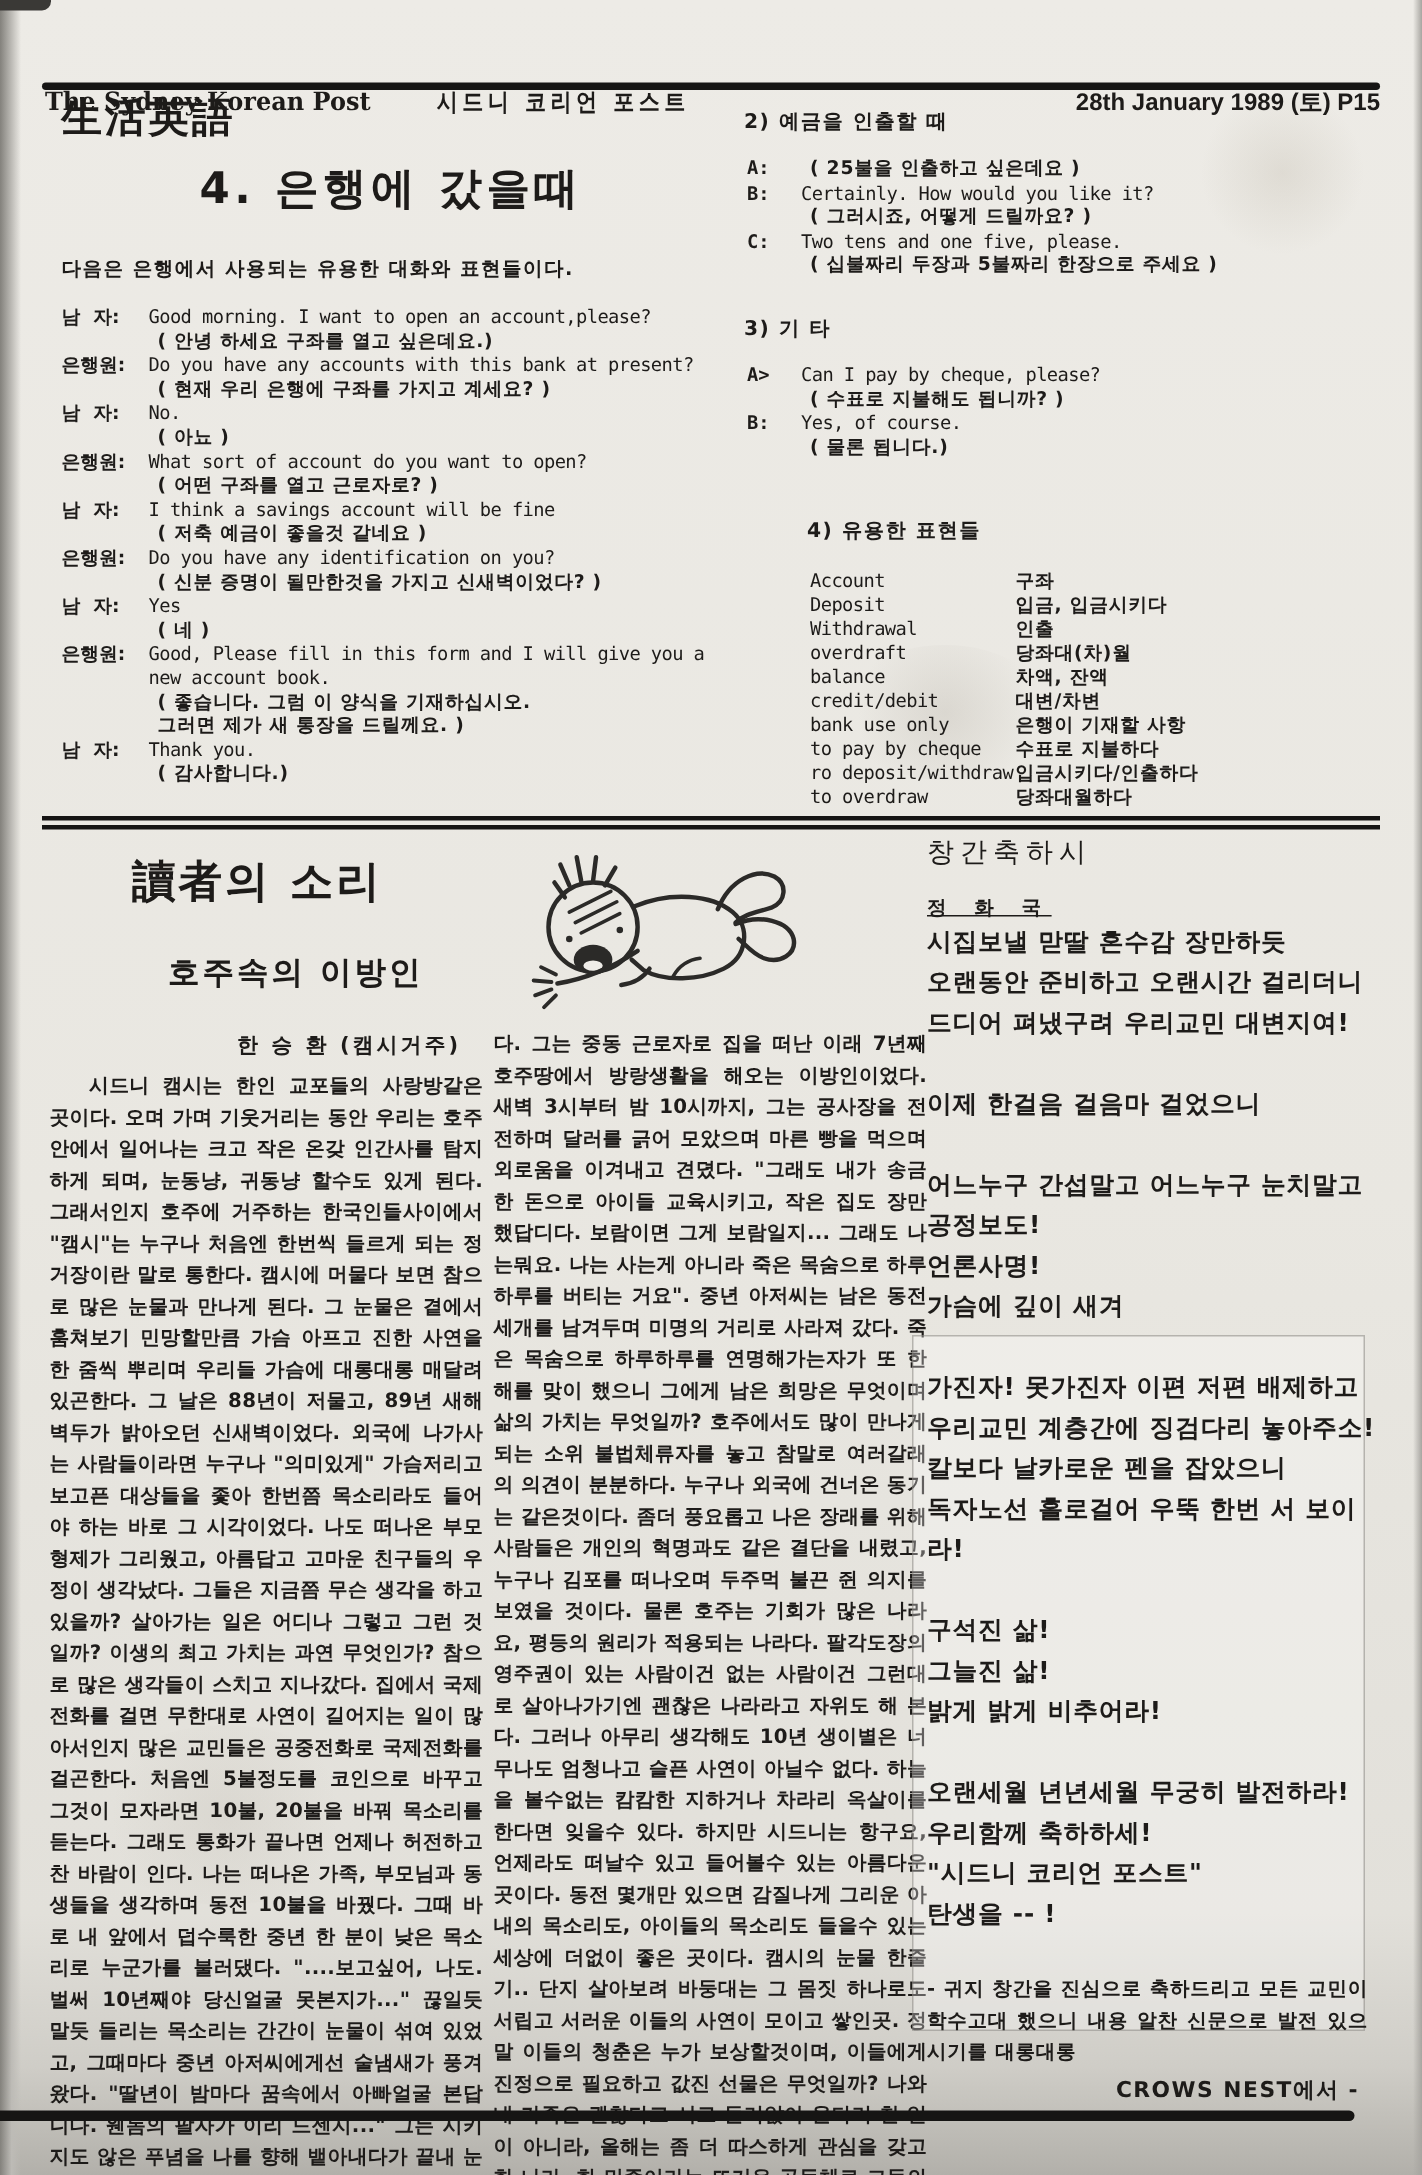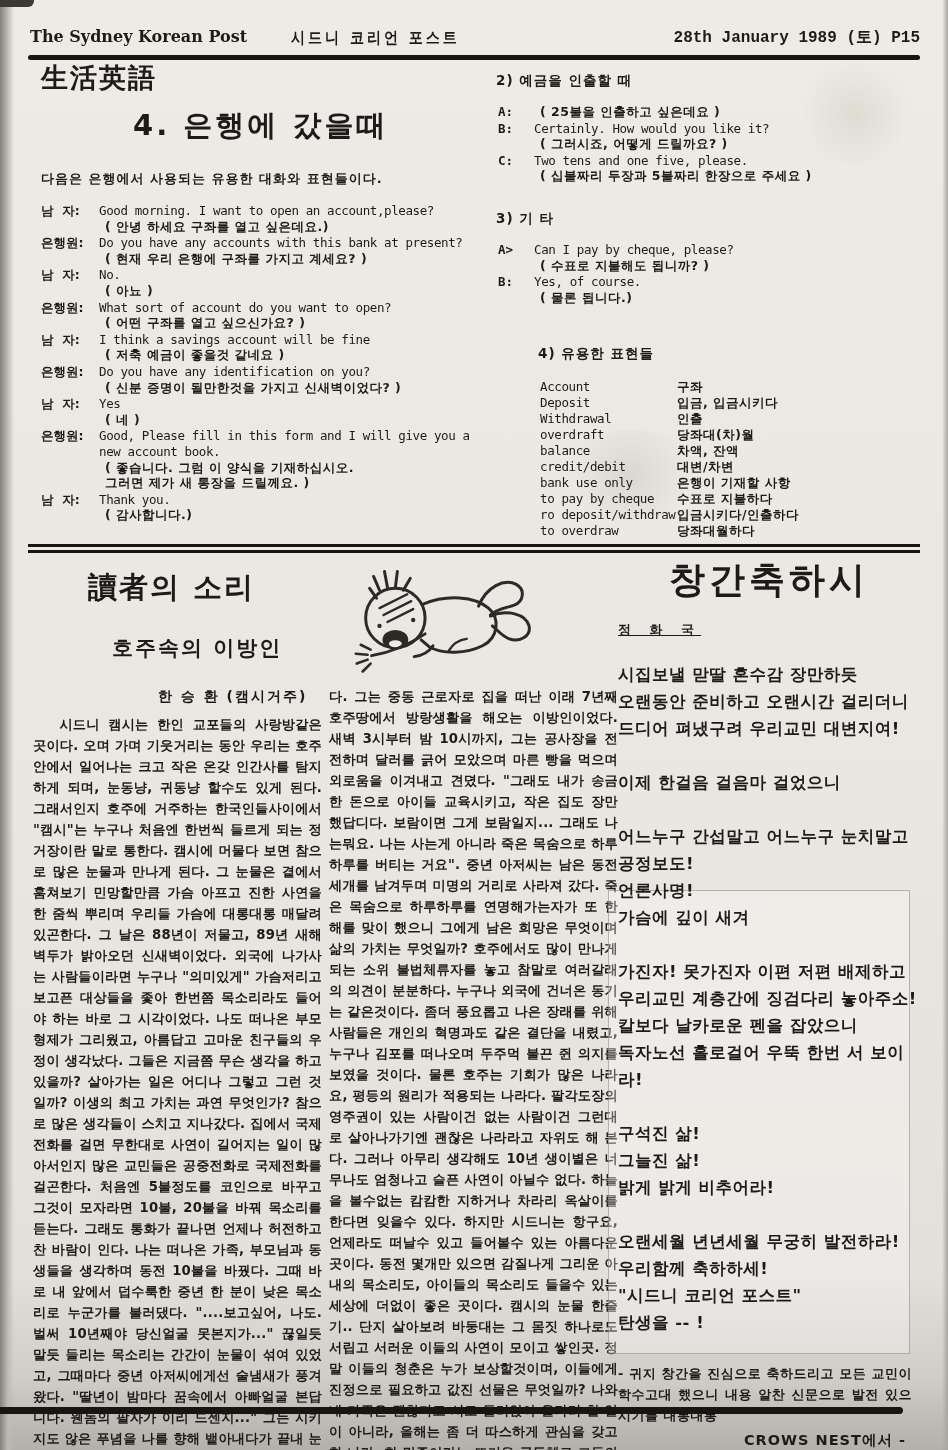--- a/index.html
+++ b/index.html
@@ -15,21 +15,21 @@
               background:linear-gradient(270deg,#a7a5a0,rgba(167,165,160,0));}
   .stain{position:absolute;border-radius:50%;pointer-events:none;}
   .stain.s1{left:800px;top:60px;width:110px;height:110px;background:radial-gradient(circle,rgba(160,150,130,.18),rgba(160,150,130,0) 70%);}
   .stain.s2{left:560px;top:430px;width:140px;height:90px;background:radial-gradient(circle,rgba(120,110,95,.14),rgba(120,110,95,0) 70%);}
   .stain.s3{left:60px;top:1150px;width:180px;height:120px;background:radial-gradient(circle,rgba(140,130,115,.10),rgba(140,130,115,0) 70%);}
 
   
   .masthead{position:absolute;left:30px;top:27px;width:890px;display:flex;align-items:baseline;}
   .mast-en{font-family:"DejaVu Serif","Liberation Serif",serif;font-weight:bold;font-size:16px;letter-spacing:0px;transform:scaleY(1.05);}
   .mast-ko{margin-left:44px;font-weight:bold;font-size:14px;letter-spacing:3px;transform:scaleY(1.15);}
-  .mast-date{margin-left:auto;font-family:Liberation Mono, monospace;font-weight:bold;font-size:16px;}
+  .mast-date{margin-left:auto;font-family:Liberation Sans, sans-serif;font-weight:bold;font-size:16px;margin-top:31px;}
   .rule{position:absolute;background:#161514;}
   .rule-top{left:28px;top:55px;width:892px;height:5px;border-radius:3px;}
   .rule-mid{left:28px;top:544px;width:892px;height:3px;box-shadow:0 6px 0 #161514;}
   .rule-bottom{left:0;top:1407px;width:903px;height:7px;border-radius:0 4px 4px 0;}
 
   
   .lesson-left{position:absolute;left:41px;top:60px;width:432px;}
   .section-title{margin:0;font-family:"DejaVu Serif","Liberation Serif",serif;font-size:27px;font-weight:bold;letter-spacing:2px;}
   .lesson-title{margin:10px 0 0 92px;font-size:29px;font-weight:bold;letter-spacing:3px;}
   .lesson-intro{margin:24px 0 0 0;font-size:13px;font-weight:bold;letter-spacing:1px;}
@@ -61,23 +61,23 @@
   .art-col p{margin:0;font-size:13.2px;line-height:21px;text-align:justify;font-weight:600;letter-spacing:0.2px;}
   .art-col1{left:33px;top:714px;width:289px;}
   .art-col1 p{text-indent:2em;}
   .art-col2{left:329px;top:686px;width:289px;}
 
   .baby{position:absolute;left:330px;top:554px;width:208px;height:132px;}
 
   .poem-box{position:absolute;left:608px;top:890px;width:300px;height:462px;
             border:1px solid rgba(110,108,102,0.45);background:rgba(255,255,255,0.30);}
   .poem-col{position:absolute;left:618px;top:556px;width:302px;}
-  .poem-title{margin:0;text-align:center;font-size:36px;font-weight:700;letter-spacing:4px;}
+  .poem-title{margin:0;text-align:left;font-size:18px;font-weight:400;letter-spacing:4px;}
   .poem-author{margin:16px 26px 0 0;text-align:left;font-size:13px;letter-spacing:7px;font-weight:600;text-decoration:underline;}
-  .poem-body{margin-top:22px;font-size:16.5px;line-height:27px;font-weight:600;letter-spacing:0.5px;}
+  .poem-body{font-size:16.5px;line-height:27px;font-weight:600;letter-spacing:0.5px;}
   .stanza{margin:0 0 27px 0;white-space:pre-line;}
   .poem-note{margin:6px 8px 0 0;font-size:13px;line-height:21px;font-weight:bold;text-align:justify;letter-spacing:0.5px;}
   .poem-signoff{margin:5px 14px 0 0;text-align:right;font-size:14.5px;font-weight:bold;letter-spacing:1px;}
 </style>
 </head>
 <body>
 
 <div class="page">
   <div class="edge-left"></div>
   <div class="edge-right"></div>
@@ -120,21 +120,21 @@
           <span class="dlg-body">
             <span class="dlg-en">No.</span>
             <span class="dlg-ko">( 아뇨 )</span>
           </span>
         </div>
 
         <div class="dlg-row">
           <span class="dlg-speaker">은행원:</span>
           <span class="dlg-body">
             <span class="dlg-en">What sort of account do you want to open?</span>
-            <span class="dlg-ko">( 어떤 구좌를 열고 싶으신가요? )</span>
+            <span class="dlg-ko">( 어떤 구좌를 열고 근로자로? )</span>
           </span>
         </div>
 
         <div class="dlg-row">
           <span class="dlg-speaker">남  자:</span>
           <span class="dlg-body">
             <span class="dlg-en">I think a savings account will be fine</span>
             <span class="dlg-ko">( 저축 예금이 좋을것 같네요 )</span>
           </span>
         </div>

